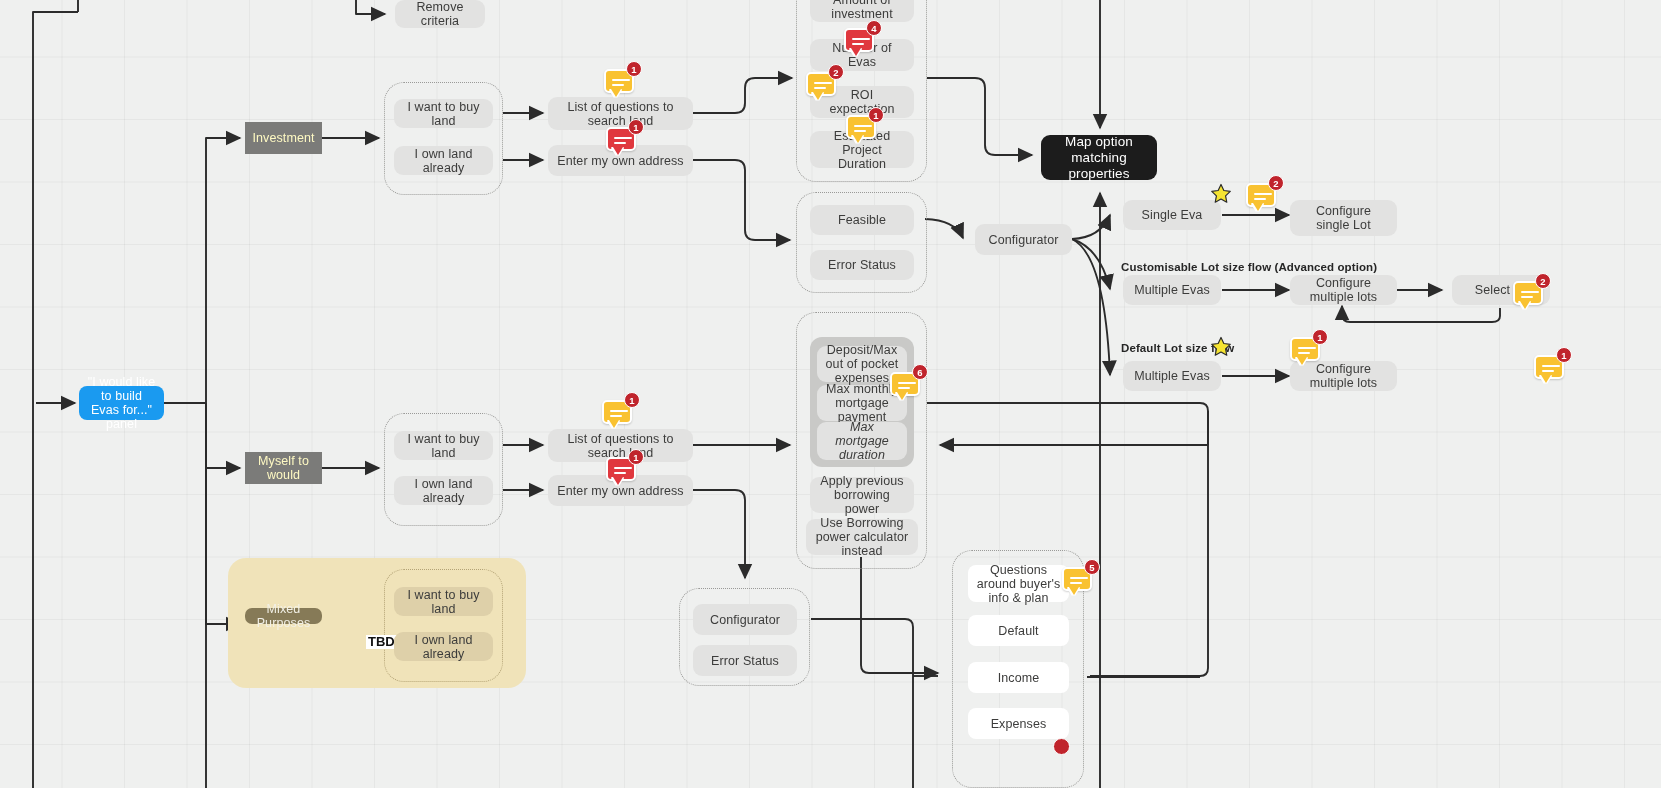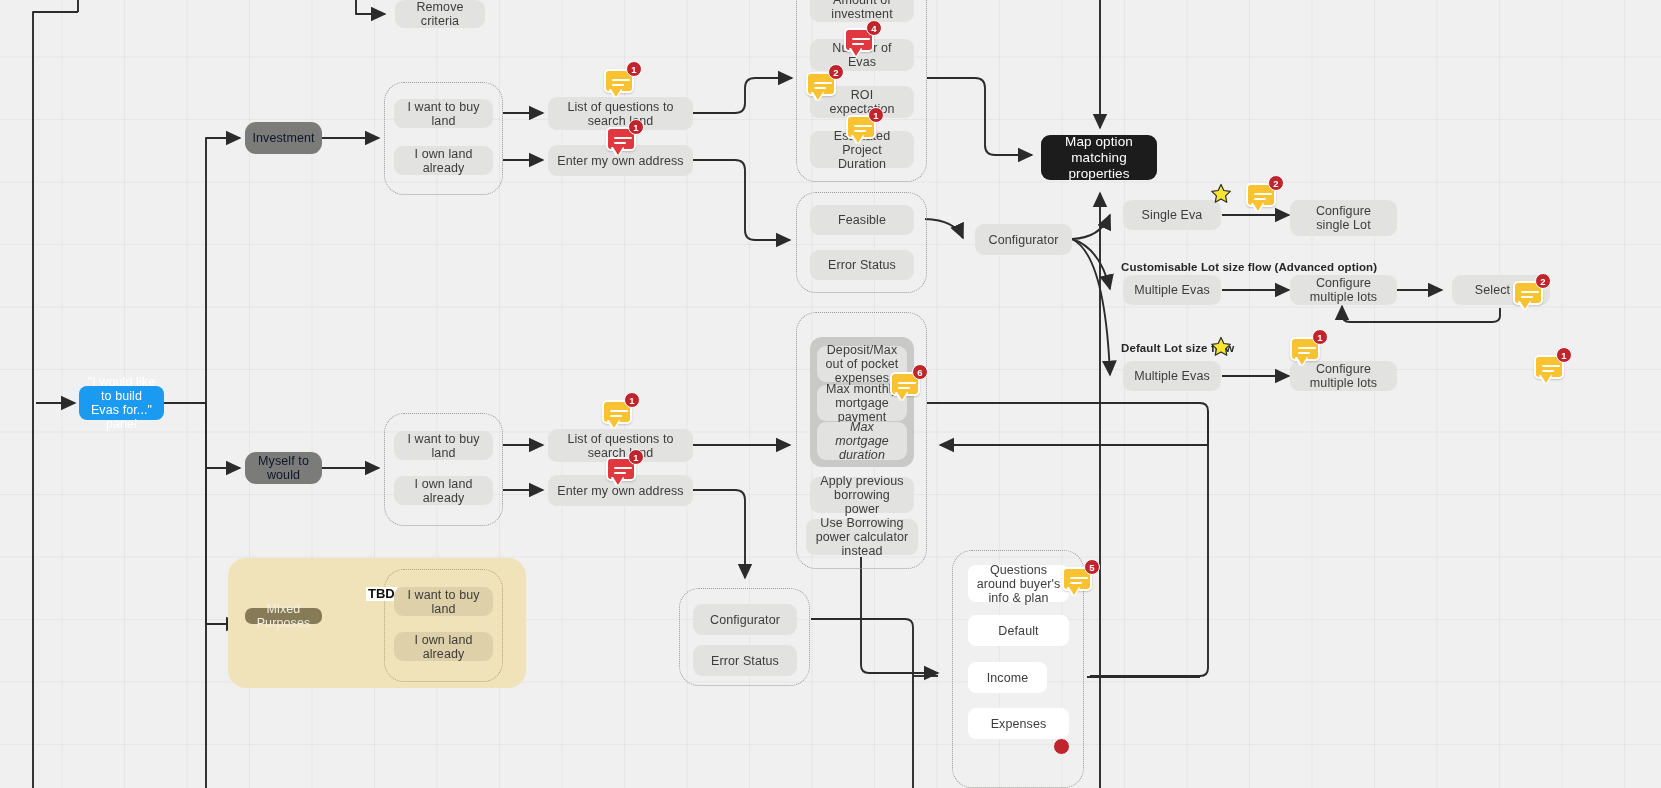--- a/index.html
+++ b/index.html
@@ -23,21 +23,21 @@
   svg.edges{position:absolute;left:0;top:0;width:1661px;height:788px;overflow:visible;}
 
   
   .node{
     position:absolute;box-sizing:border-box;
     display:flex;align-items:center;justify-content:center;text-align:center;
     border-radius:9px;background:#e2e2e1;color:#3c3c3b;
     font-size:12.5px;line-height:14px;letter-spacing:.1px;
     padding:3px 8px;
   }
-  .node.grey-strong{background:#7b7b79;color:#0f172a;border-radius:11px;}
+  .node.grey-strong{background:#7b7b79;color:#fef9c3;border-radius:0;}
   .node.blue{background:#1a9af0;color:#fff;border-radius:8px;}
   .node.dark{background:#1c1c1c;color:#fff;border-radius:9px;font-size:13.5px;line-height:16px;}
   .node.white{background:#fff;color:#3c3c3b;border-radius:8px;}
   .node.tan{background:#ded0a9;color:#3c3c3b;}
   .node.olive{background:#867a57;color:#f2f0e6;border-radius:7px;}
 
   
   .group{
     position:absolute;box-sizing:border-box;
     border:1.6px dotted #9a9a98;border-radius:20px;background:transparent;
@@ -195,21 +195,21 @@
 
   <div class="node grey-strong" style="left:245px;top:122px;width:77px;height:32px;">
     <span>Investment</span>
   </div>
   <div class="node grey-strong" style="left:245px;top:452px;width:77px;height:32px;">
     <span>Myself to would</span>
   </div>
   <div class="node olive" style="left:245px;top:608px;width:77px;height:16px;">
     <span>Mixed Purposes</span>
   </div>
-  <div class="tbd-label" style="left:366px;top:587px;text-align:center;">TBD</div>
+  <div class="tbd-label" style="left:366px;top:635px;text-align:center;">TBD</div>
 
   <div class="node" style="left:394px;top:99px;width:99px;height:29px;">
     <span>I want to buy land</span>
   </div>
   <div class="node" style="left:394px;top:146px;width:99px;height:29px;">
     <span>I own land already</span>
   </div>
 
   <div class="node" style="left:394px;top:431px;width:99px;height:29px;">
     <span>I want to buy land</span>
@@ -314,21 +314,21 @@
   <div class="node" style="left:693px;top:645px;width:104px;height:31px;">
     <span>Error Status</span>
   </div>
 
   <div class="node white" style="left:968px;top:565px;width:101px;height:37px;">
     <span>Questions around buyer's info &amp; plan</span>
   </div>
   <div class="node white" style="left:968px;top:615px;width:101px;height:31px;">
     <span>Default</span>
   </div>
-  <div class="node white" style="left:968px;top:662px;width:79px;height:31px;">
+  <div class="node white" style="left:968px;top:662px;width:101px;height:31px;">
     <span>Income</span>
   </div>
   <div class="node white" style="left:968px;top:708px;width:101px;height:31px;">
     <span>Expenses</span>
   </div>
 
   <div class="star" style="left:1210px;top:183px;">
     <svg viewBox="0 0 24 24" width="22" height="22" aria-hidden="true">
       <path d="M12 1.6l3.1 6.6 7 .9-5.1 4.9 1.3 7-6.3-3.5-6.3 3.5 1.3-7L1.9 9.1l7-.9z" fill="#f5e431" stroke="#2b2b2b" stroke-width="1.3" stroke-linejoin="round"></path>
     </svg>

